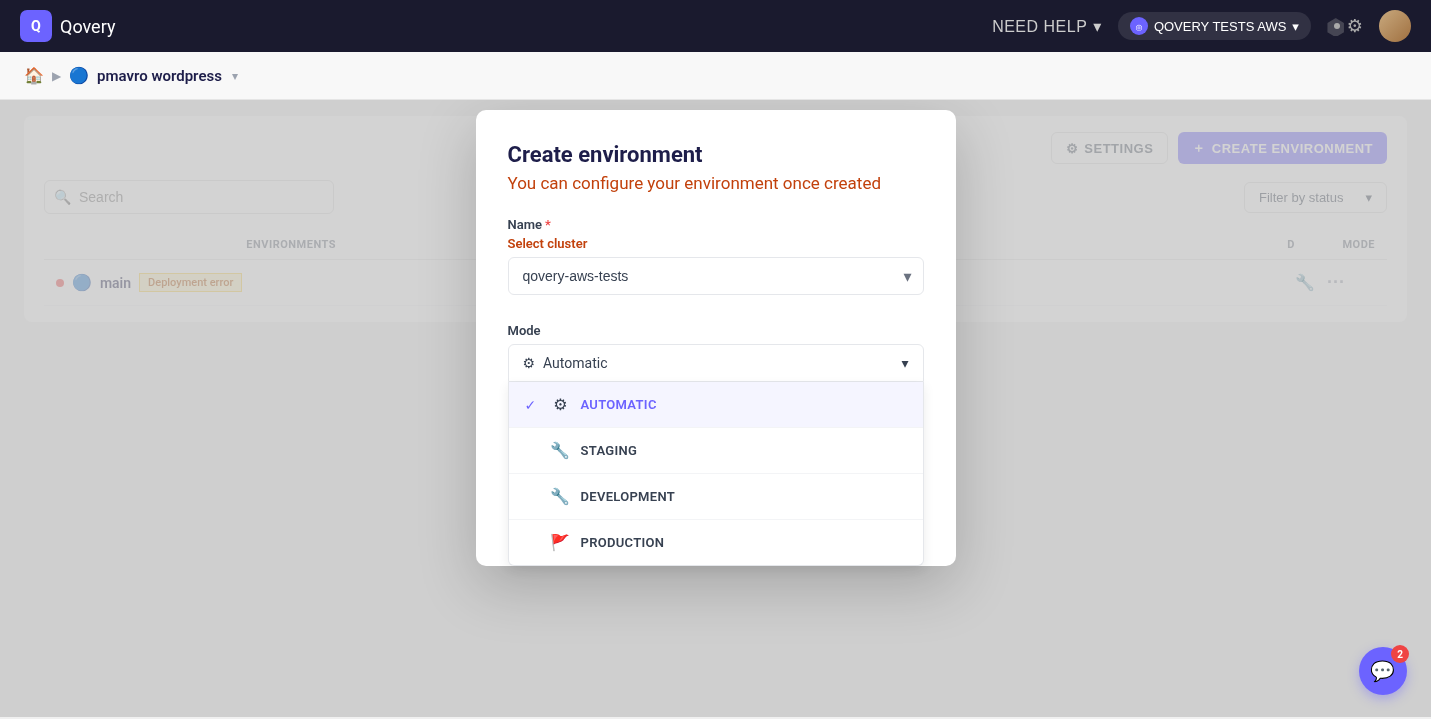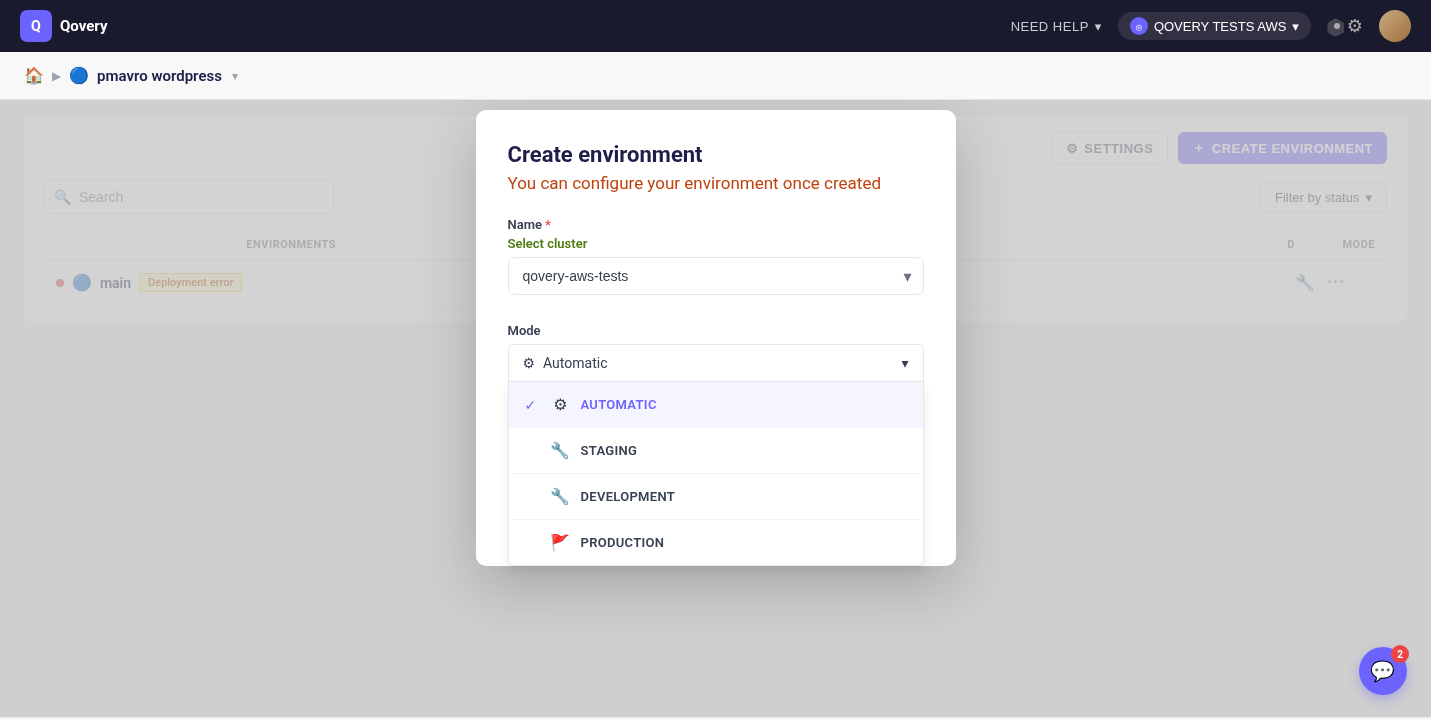--- a/index.html
+++ b/index.html
@@ -27,34 +27,34 @@
       display: flex;
       align-items: center;
       gap: 8px;
     }
     .logo-icon {
       width: 32px;
       height: 32px;
     }
     .logo-text {
       color: #fff;
-      font-size: 15px;
-      font-weight: 700;
+      font-size: 18px;
+      font-weight: 400;
     }
     .topnav-right {
       display: flex;
       align-items: center;
       gap: 16px;
     }
     .need-help-btn {
       display: flex;
       align-items: flex-end;
       gap: 6px;
       color: #ccc;
-      font-size: 13px;
+      font-size: 16px;
       font-weight: 500;
       cursor: pointer;
       background: none;
       border: none;
       text-transform: uppercase;
       letter-spacing: 0.5px;
     }
     .org-btn {
       display: flex;
       align-items: center;
@@ -206,21 +206,21 @@
       position: absolute;
       left: 10px;
       top: 50%;
       transform: translateY(-50%);
       color: #9ca3af;
       font-size: 14px;
     }
     .filter-btn {
       display: flex;
       align-items: center;
-      gap: 6px;
+      gap: 22px;
       border: 1px solid #ddd;
       border-radius: 6px;
       padding: 7px 14px;
       font-size: 13px;
       color: #374151;
       background: #fff;
       cursor: pointer;
     }
 
     .table-header {
@@ -344,21 +344,21 @@
       outline: none;
       margin-bottom: 20px;
     }
     .name-input::placeholder {
       color: #9ca3af;
     }
 
     .cluster-label {
       font-size: 13px;
       font-weight: 600;
-      color: #4d7c0f;
+      color: #c2410c;
       margin-bottom: 6px;
     }
     .select-wrapper {
       position: relative;
       margin-bottom: 28px;
     }
     .select-wrapper select {
       width: 100%;
       border: 1px solid #e5e7eb;
       border-radius: 6px;

